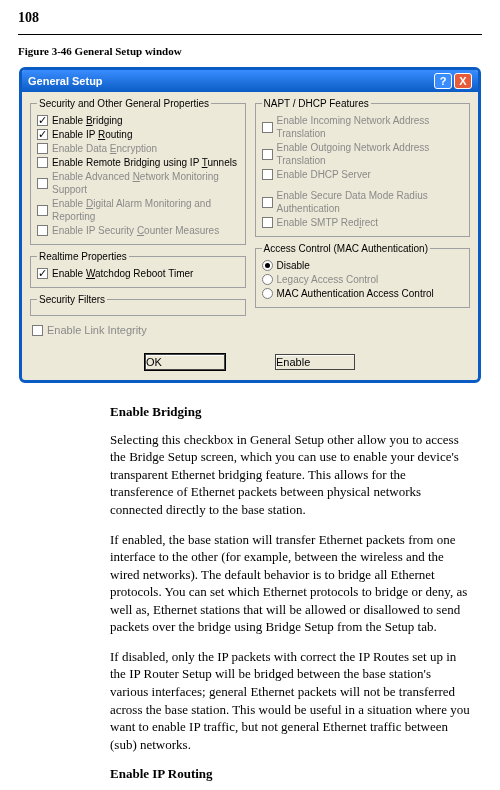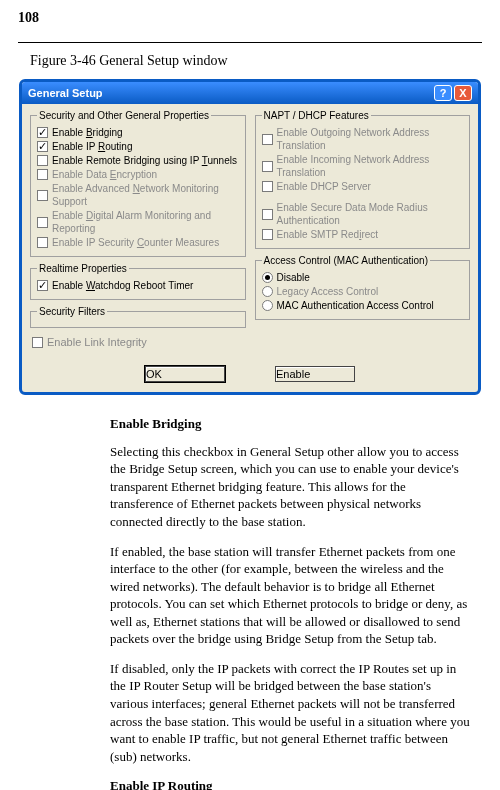--- a/index.html
+++ b/index.html
@@ -9,31 +9,30 @@
       width: 500px;
       background: #fff;
       color: #000;
     }
     .page {
       padding: 10px 18px;
     }
     .page-num {
       font-weight: bold;
       font-size: 14px;
-      margin-bottom: 16px;
+      margin-bottom: 8px;
     }
     .top-rule, .bottom-rule {
       border-top: 1px solid #000;
       margin: 2px 0 10px 0;
     }
     .caption {
-      font-weight: normal;
-      font-size: 14px;
+      font-weight: bold;
+      font-size: 11px;
       margin-bottom: 10px;
-      margin-left: 12px;
     }
     
     .win {
       font-family: Tahoma, Arial, sans-serif;
       font-size: 11px;
       border: 3px solid #0a5bc4;
       border-radius: 6px;
       background: #ece9d8;
       width: 462px;
       margin: 0 auto 20px auto;
@@ -167,27 +166,27 @@
         <fieldset>
           <legend>Security and Other General Properties</legend>
           <div class="opt">
               <span class="chk checked"></span>
               <span>Enable <span class="acc">B</span>ridging</span>
             </div>
           <div class="opt">
               <span class="chk checked"></span>
               <span>Enable IP <span class="acc">R</span>outing</span>
             </div>
+          <div class="opt disabled">
+              <span class="chk"></span>
+              <span>Enable Data <span class="acc">E</span>ncryption</span>
+            </div>
           <div class="opt">
               <span class="chk"></span>
               <span>Enable Remote Bridging using IP <span class="acc">T</span>unnels</span>
-            </div>
-          <div class="opt disabled">
-              <span class="chk"></span>
-              <span>Enable Data <span class="acc">E</span>ncryption</span>
             </div>
           <div class="opt disabled">
               <span class="chk"></span>
               <span>Enable Advanced <span class="acc">N</span>etwork Monitoring Support</span>
             </div>
           <div class="opt disabled">
               <span class="chk"></span>
               <span>Enable <span class="acc">D</span>igital Alarm Monitoring and Reporting</span>
             </div>
           <div class="opt disabled">
@@ -212,25 +211,25 @@
             <span class="chk"></span>
             <span>Enable Link Integrity</span>
           </div>
       </div>
 
       <div class="col col-right">
         <fieldset>
           <legend>NAPT / DHCP Features</legend>
           <div class="opt disabled">
               <span class="chk"></span>
+              <span>Enable Incoming Network Address Translation</span>
+            </div>
+          <div class="opt disabled">
+              <span class="chk"></span>
               <span>Enable Outgoing Network Address Translation</span>
-            </div>
-          <div class="opt disabled">
-              <span class="chk"></span>
-              <span>Enable Incoming Network Address Translation</span>
             </div>
           <div class="opt disabled">
               <span class="chk"></span>
               <span>Enable DHCP Server</span>
             </div>
           <div style="height:6px"></div>
           <div class="opt disabled">
               <span class="chk"></span>
               <span>Enable Secure Data Mode Radius Authentication</span>
             </div>

